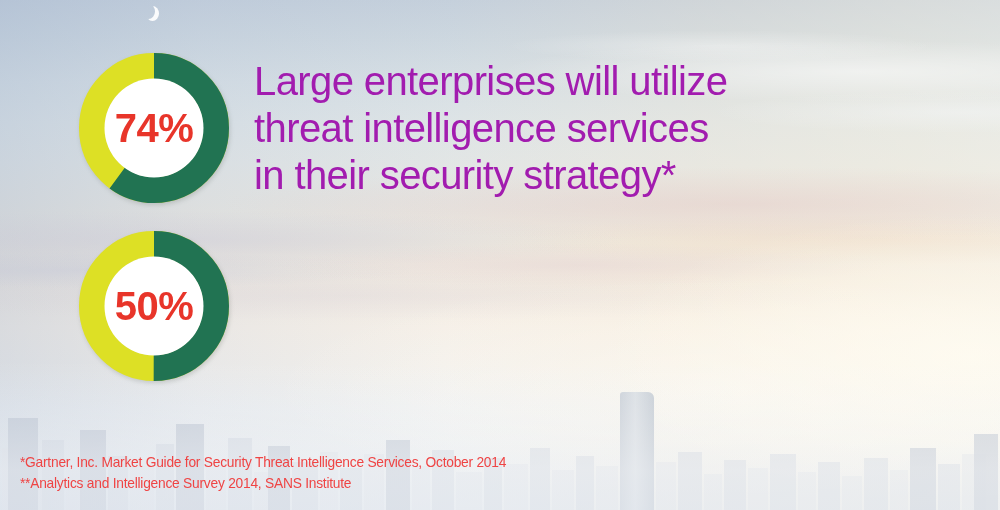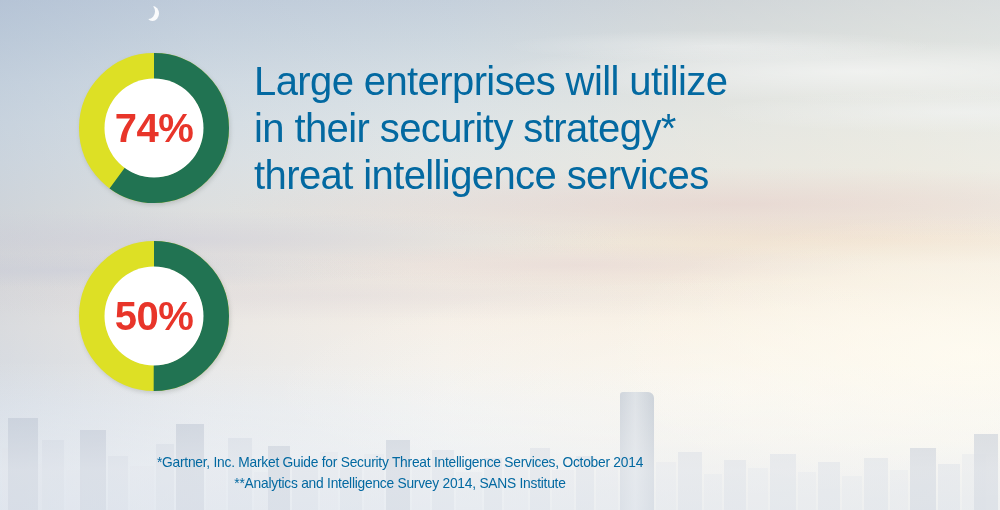--- a/index.html
+++ b/index.html
@@ -137,21 +137,21 @@
     width: 1000px;
     height: 510px;
   }
 
   .stat-row {
     position: absolute;
     display: flex;
     align-items: center;
   }
   .stat-row.row-1 { left: 78px; top: 52px; }
-  .stat-row.row-2 { left: 78px; top: 240px; }
+  .stat-row.row-2 { left: 78px; top: 230px; }
 
   .donut {
     position: relative;
     width: 152px;
     height: 152px;
     flex: 0 0 152px;
     filter: drop-shadow(1px 2px 2px rgba(70,80,70,0.20));
   }
   .donut svg { display: block; }
 
@@ -168,35 +168,34 @@
     font-weight: bold;
     letter-spacing: -0.5px;
     color: #e8352a;
     line-height: 1;
   }
 
   .stat-text {
     margin-left: 24px;
     font-size: 40px;
     line-height: 47px;
-    color: #0369a1;
+    color: #a21caf;
     font-weight: normal;
     letter-spacing: -0.6px;
     white-space: nowrap;
   }
   .stat-text .ln { display: block; }
 
   
   .footnotes {
     position: absolute;
     left: 0;
     top: 452px;
     width: 800px;
-    text-align: center;
-    color: #0369a1;
+    color: #ef4444;
   }
   .footnote {
     display: block;
     font-size: 14.5px;
     line-height: 21px;
     letter-spacing: -0.25px;
     transform: scaleX(0.95);
   }
 </style>
 </head>
@@ -271,22 +270,22 @@
           <circle cx="76" cy="76" r="62" fill="none" stroke="#dde025" stroke-width="26"></circle>
 
           <circle cx="76" cy="76" r="62" fill="none" stroke="#217352" stroke-width="26" stroke-dasharray="233.78 155.85" stroke-dashoffset="0" transform="rotate(-90 76 76)"></circle>
 
           <circle cx="76" cy="76" r="49.5" fill="#ffffff"></circle>
         </svg>
         <div class="donut-label">74%</div>
       </div>
       <div class="stat-text">
         <span class="ln">Large enterprises will utilize</span>
+        <span class="ln">threat intelligence services</span>
         <span class="ln">in their security strategy*</span>
-        <span class="ln">threat intelligence services</span>
       </div>
     </div>
 
     <div class="stat-row row-2">
       <div class="donut">
         <svg width="152" height="152" viewBox="0 0 152 152" aria-hidden="true">
           <circle cx="76" cy="76" r="62" fill="none" stroke="#dde025" stroke-width="26"></circle>
           <circle cx="76" cy="76" r="62" fill="none" stroke="#217352" stroke-width="26" stroke-dasharray="194.78 194.78" stroke-dashoffset="0" transform="rotate(-90 76 76)"></circle>
           <circle cx="76" cy="76" r="49.5" fill="#ffffff"></circle>
         </svg>

